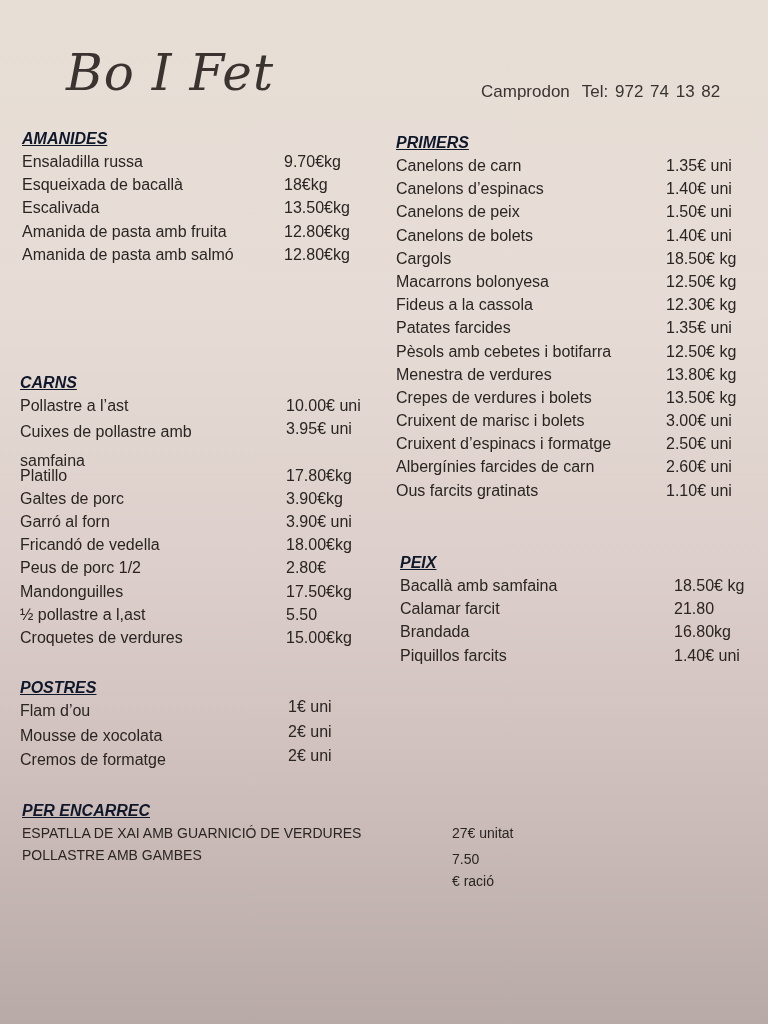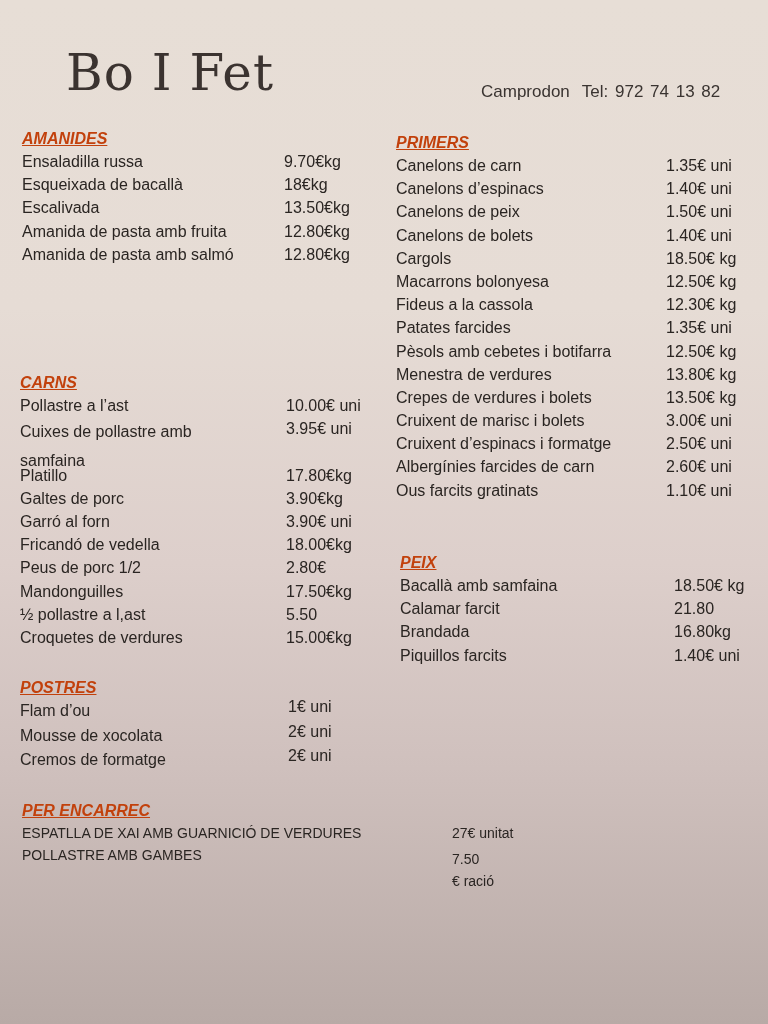--- a/index.html
+++ b/index.html
@@ -5,32 +5,32 @@
     html, body { margin: 0; padding: 0; }
     body {
       width: 768px; height: 1024px; overflow: hidden; position: relative;
       background: linear-gradient(180deg, #e7ded6 0%, #e6dcd5 30%, #ddcfcb 55%, #cfc0bd 75%, #b8aaa6 100%);
       font-family: "DejaVu Sans", "Liberation Sans", sans-serif;
       color: #2a2522;
     }
     .title {
       position: absolute; left: 66px; top: 44px;
       font-family: "DejaVu Serif", "Liberation Serif", serif;
-      font-size: 50px; color: #3b3330; letter-spacing: 1px;
+      font-style: italic; font-size: 50px; color: #3b3330; letter-spacing: 1px;
     }
     .contact {
       position: absolute; left: 481px; top: 82px;
       font-family: "Liberation Sans", sans-serif; font-size: 17px; color: #3a3431;
       word-spacing: 2px;
     }
     .contact .tel { margin-left: 12px; }
     .section { position: absolute; }
     .section-title {
       font-family: "Liberation Sans", sans-serif; font-weight: bold; font-style: italic;
-      text-decoration: underline; font-size: 16px; height: 22px; line-height: 22px; color: #c2410c;
+      text-decoration: underline; font-size: 16px; height: 22px; line-height: 22px; color: #0f172a;
     }
     .row { position: relative; height: 23.2px; line-height: 23.2px; font-size: 16px;
       font-family: "Liberation Sans", sans-serif; white-space: nowrap; }
     .row .name { position: absolute; left: 0; }
     .row .price { position: absolute; }
     .row.tall { height: 46.4px; }
     .row.tall .name { white-space: normal; width: 230px; line-height: 29px; }
     .upper { font-size: 14px; }
   </style>
 </head>

